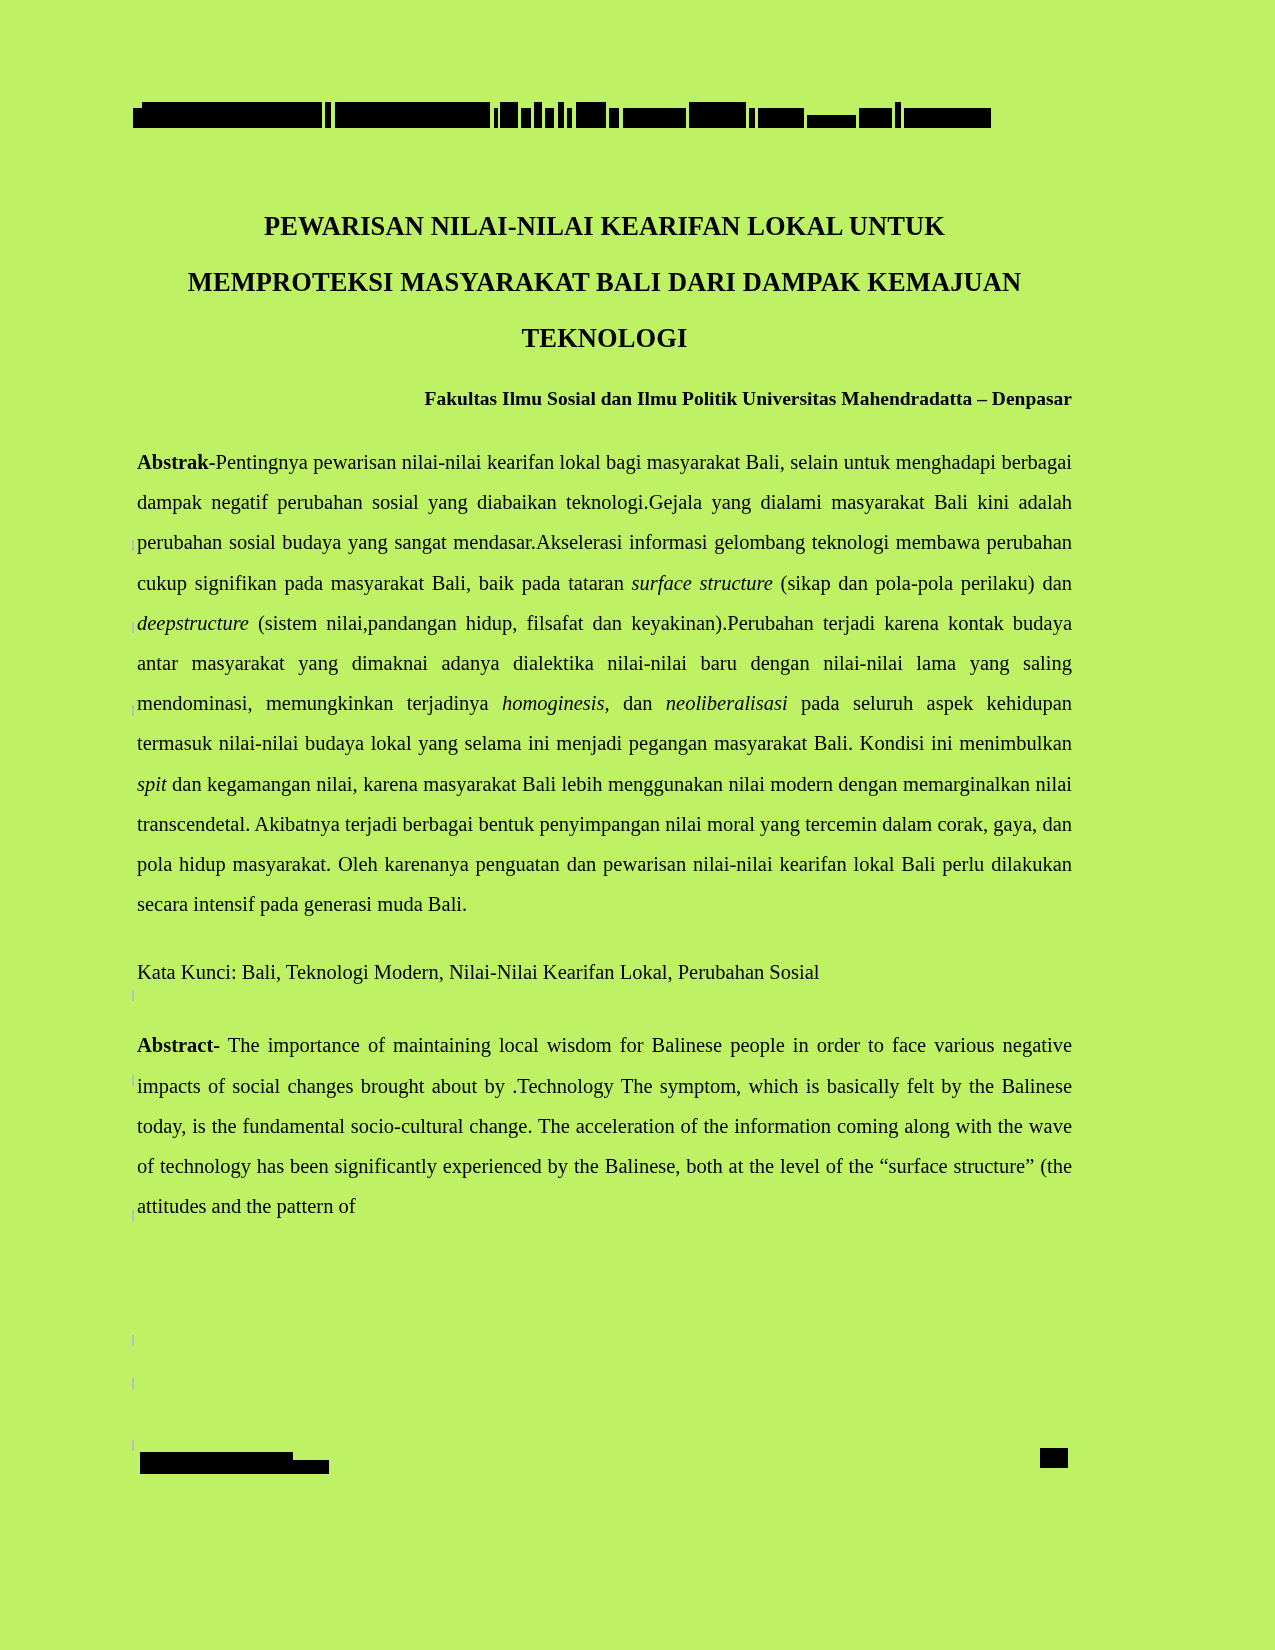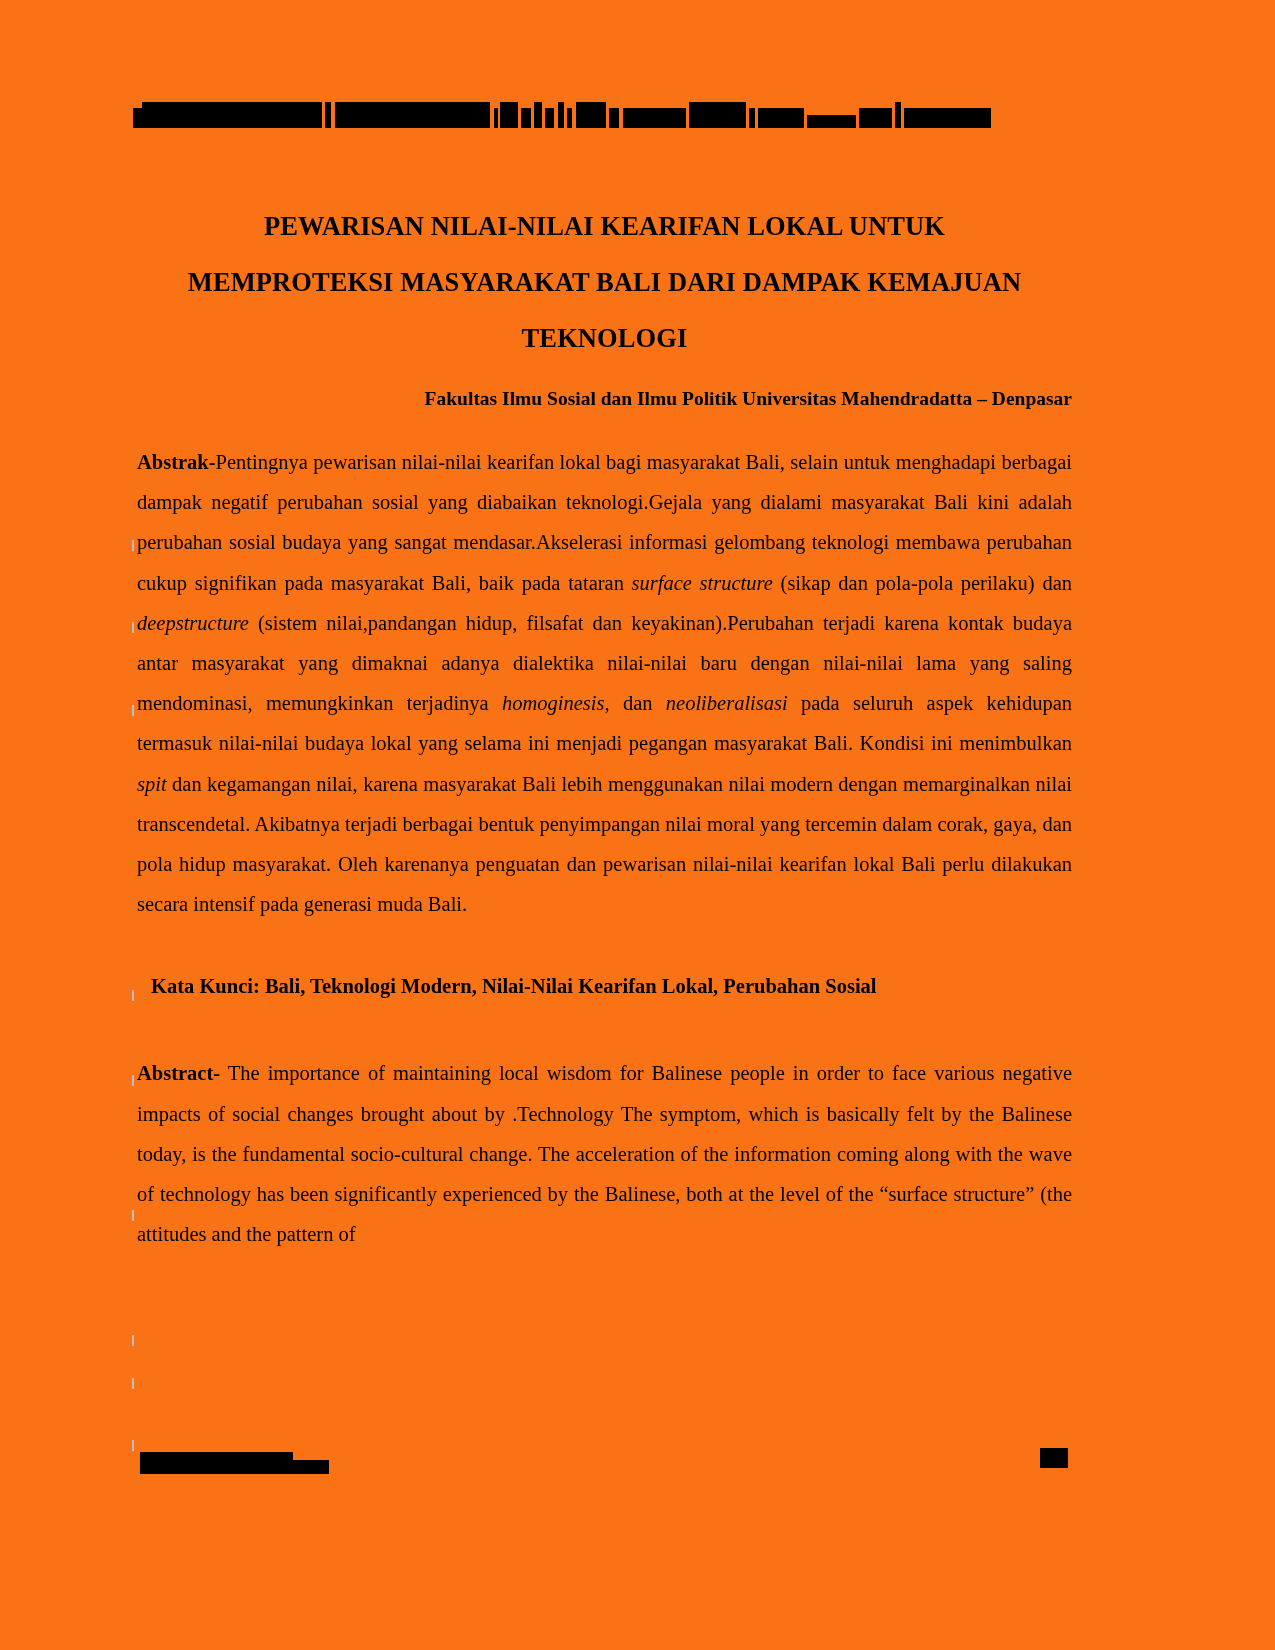--- a/index.html
+++ b/index.html
@@ -14,21 +14,21 @@
     font-family: "Liberation Serif", "DejaVu Serif", serif;
     color: #000000;
     overflow: hidden;
   }
 
   .page {
     position: absolute;
     left: 0; top: 0;
     width: 1275px;
     height: 1650px;
-    background: #f97316;
+    background: #bef264;
   }
 
   
   .redact-band {
     position: absolute;
     display: flex;
     align-items: flex-end;
   }
   .redact-blk {
     background: #000000;
@@ -98,24 +98,24 @@
     font-size: 20.5px;
     line-height: 40.2px;
     text-align: justify;
     text-justify: inter-word;
   }
   .abstract-para.en {
     padding-top: 33px;
   }
 
   .keywords {
-    margin: 14px;
+    margin: 0;
     padding-top: 28px;
     font-size: 20.5px;
-    font-weight: bold;
+    font-weight: normal;
     line-height: 40px;
     text-align: left;
   }
 
   .lbl-bold { font-weight: bold; }
   .it { font-style: italic; }
 
   
   .scan-speck {
     position: absolute;

